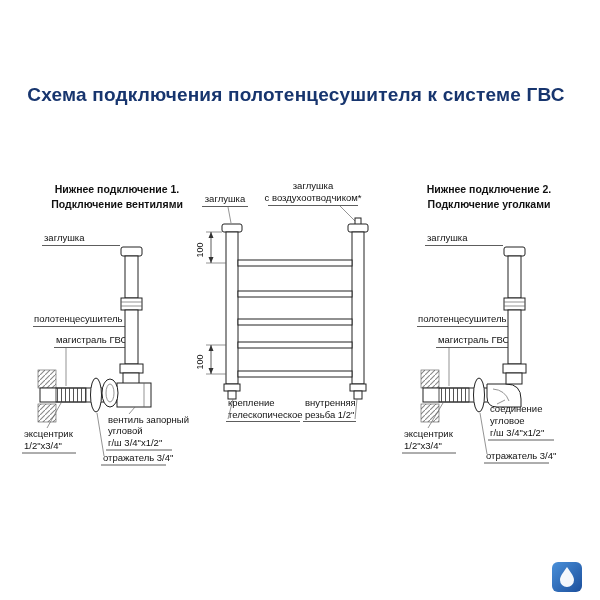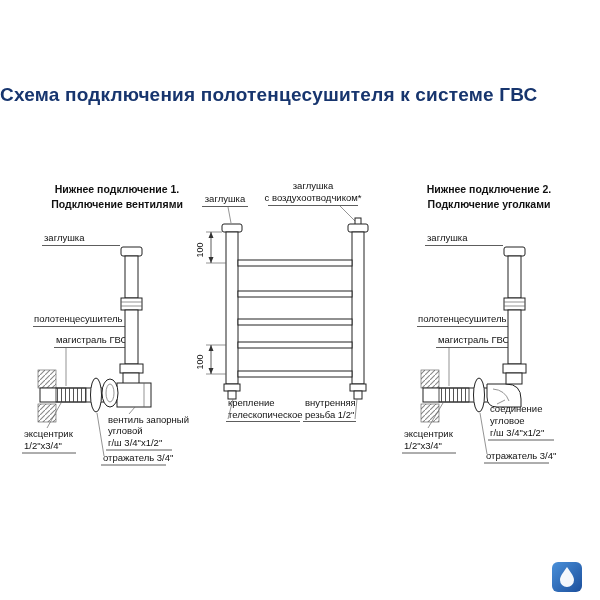--- a/index.html
+++ b/index.html
@@ -3,21 +3,21 @@
 <meta charset="utf-8">
 <style>
   * { margin:0; padding:0; box-sizing:border-box; }
   html,body { width:600px; height:600px; }
   body {
     position:relative; overflow:hidden; background:#ffffff;
     font-family:"Liberation Sans", sans-serif;
   }
   .title {
     position:absolute; top:84px; left:0; width:592px;
-    font-size:19px; font-weight:bold;
+    text-align:center; font-size:19px; font-weight:bold;
     color:#17356e; letter-spacing:0.2px;
   }
   svg.scheme { position:absolute; top:0; left:0; }
   svg.scheme text {
     font-family:"Liberation Sans", sans-serif;
     font-size:9.5px; fill:#111;
   }
   svg.scheme text.hdg { font-size:10.5px; font-weight:bold; text-anchor:middle; }
   svg.scheme text.ctr { text-anchor:middle; }
   svg.scheme text.dimtxt { font-size:9px; }

